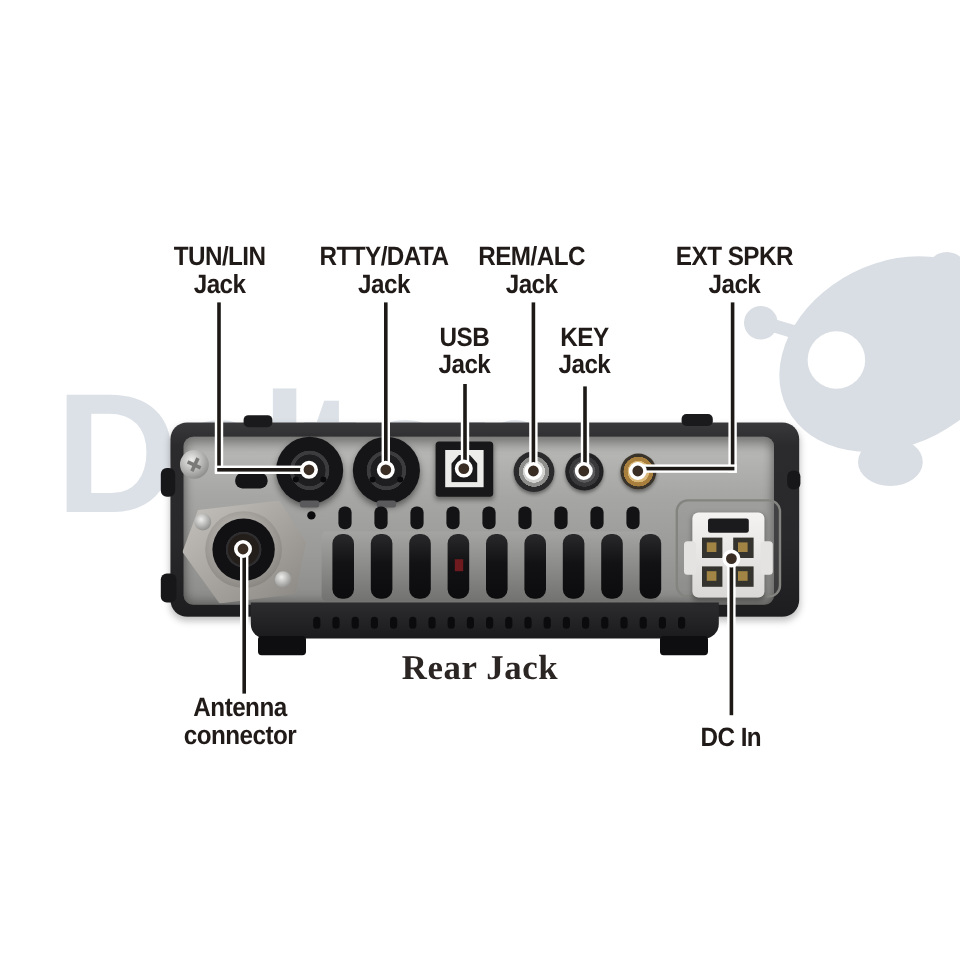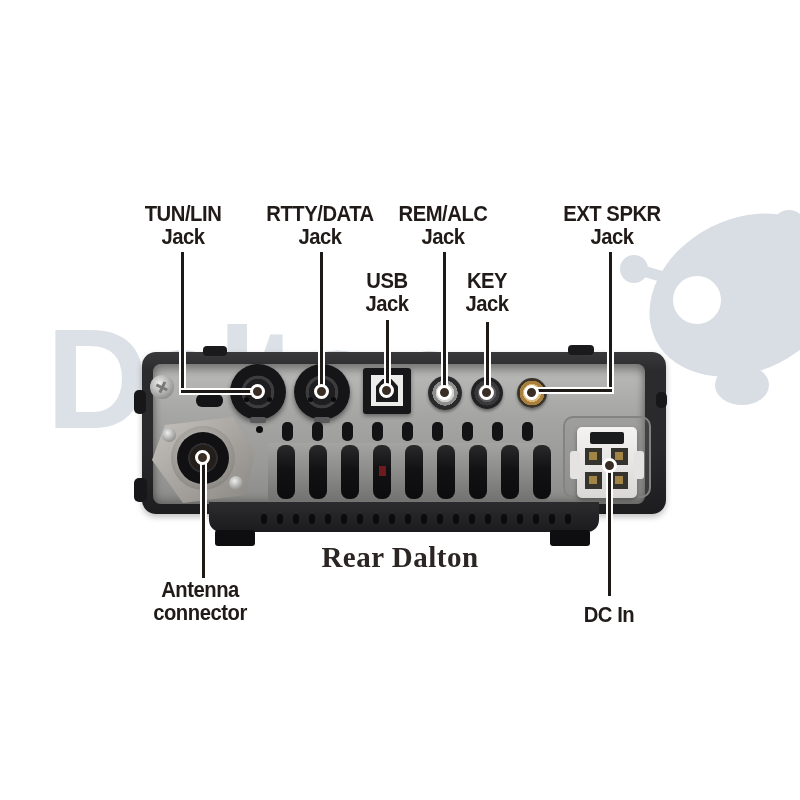--- a/index.html
+++ b/index.html
@@ -246,14 +246,14 @@
     <div>Jack</div>
   </div>
   <div class="lbl" style="left:130px;top:578px;">
     <div>Antenna</div>
     <div>connector</div>
   </div>
   <div class="lbl" style="left:539px;top:603px;">
     <div>DC In</div>
   </div>
 
-  <div class="caption">Rear Dalton</div>
+  <div class="caption">Rear Jack</div>
 </div>
 
 </body></html>

